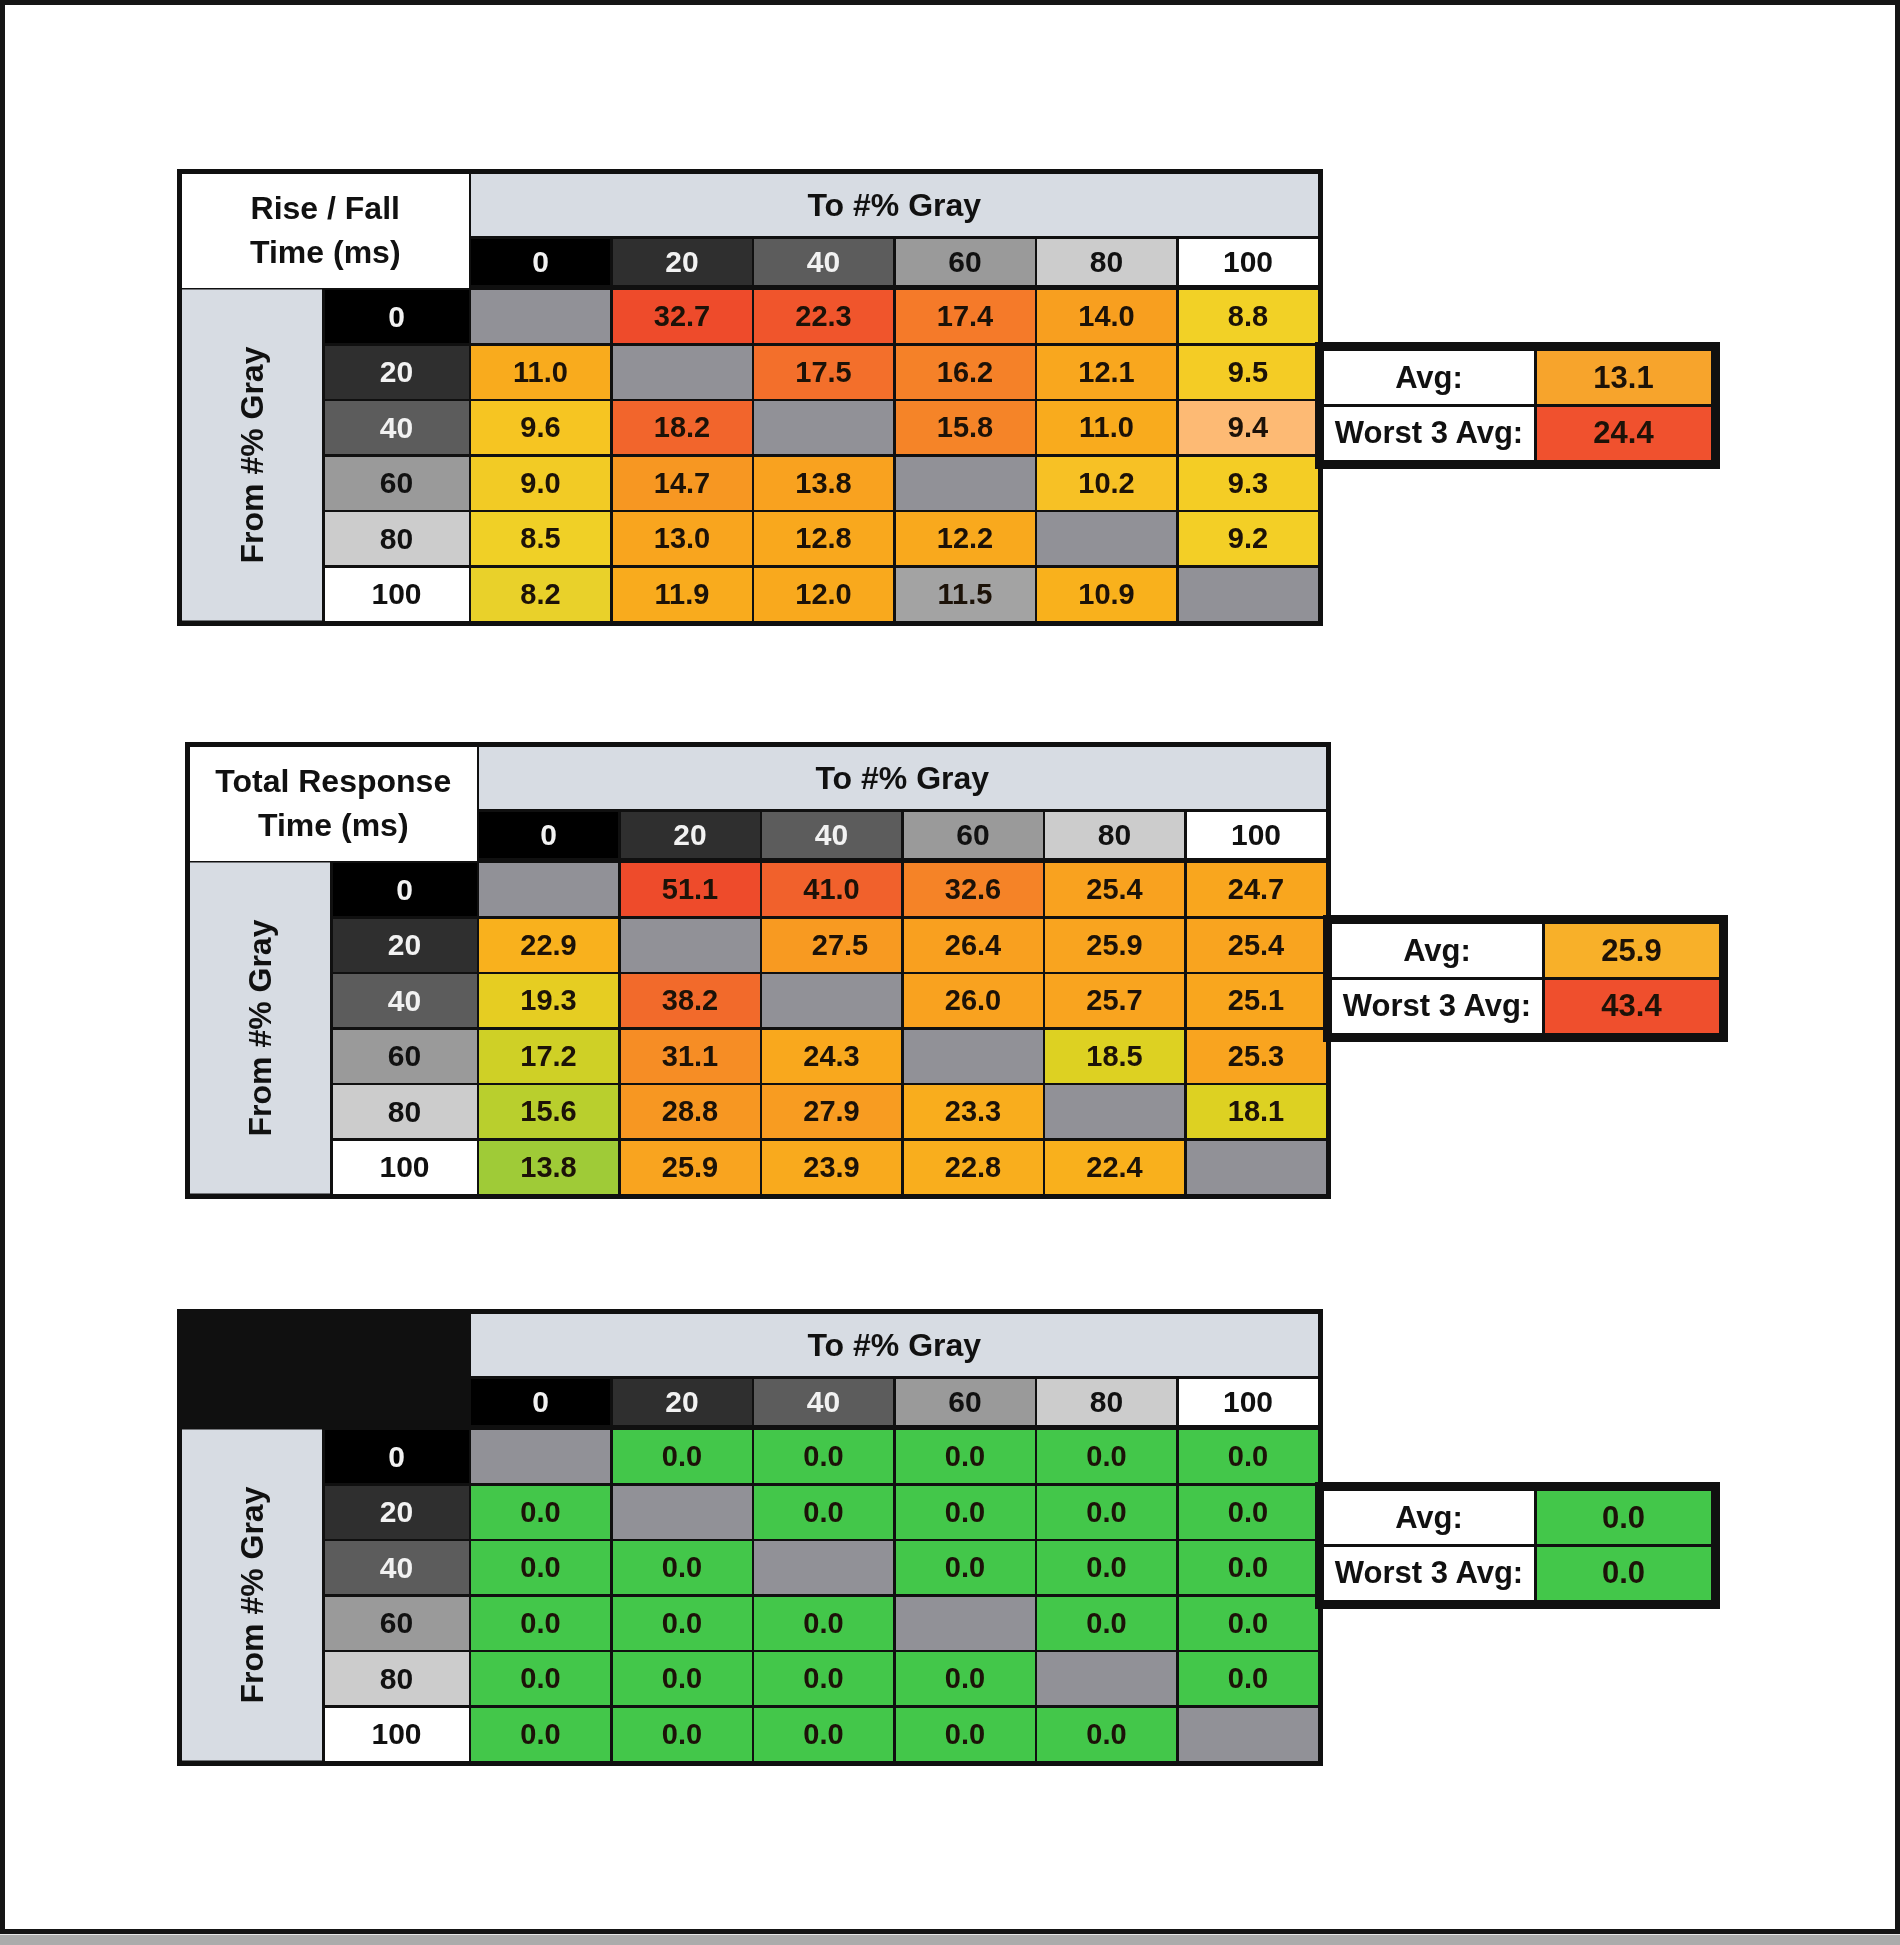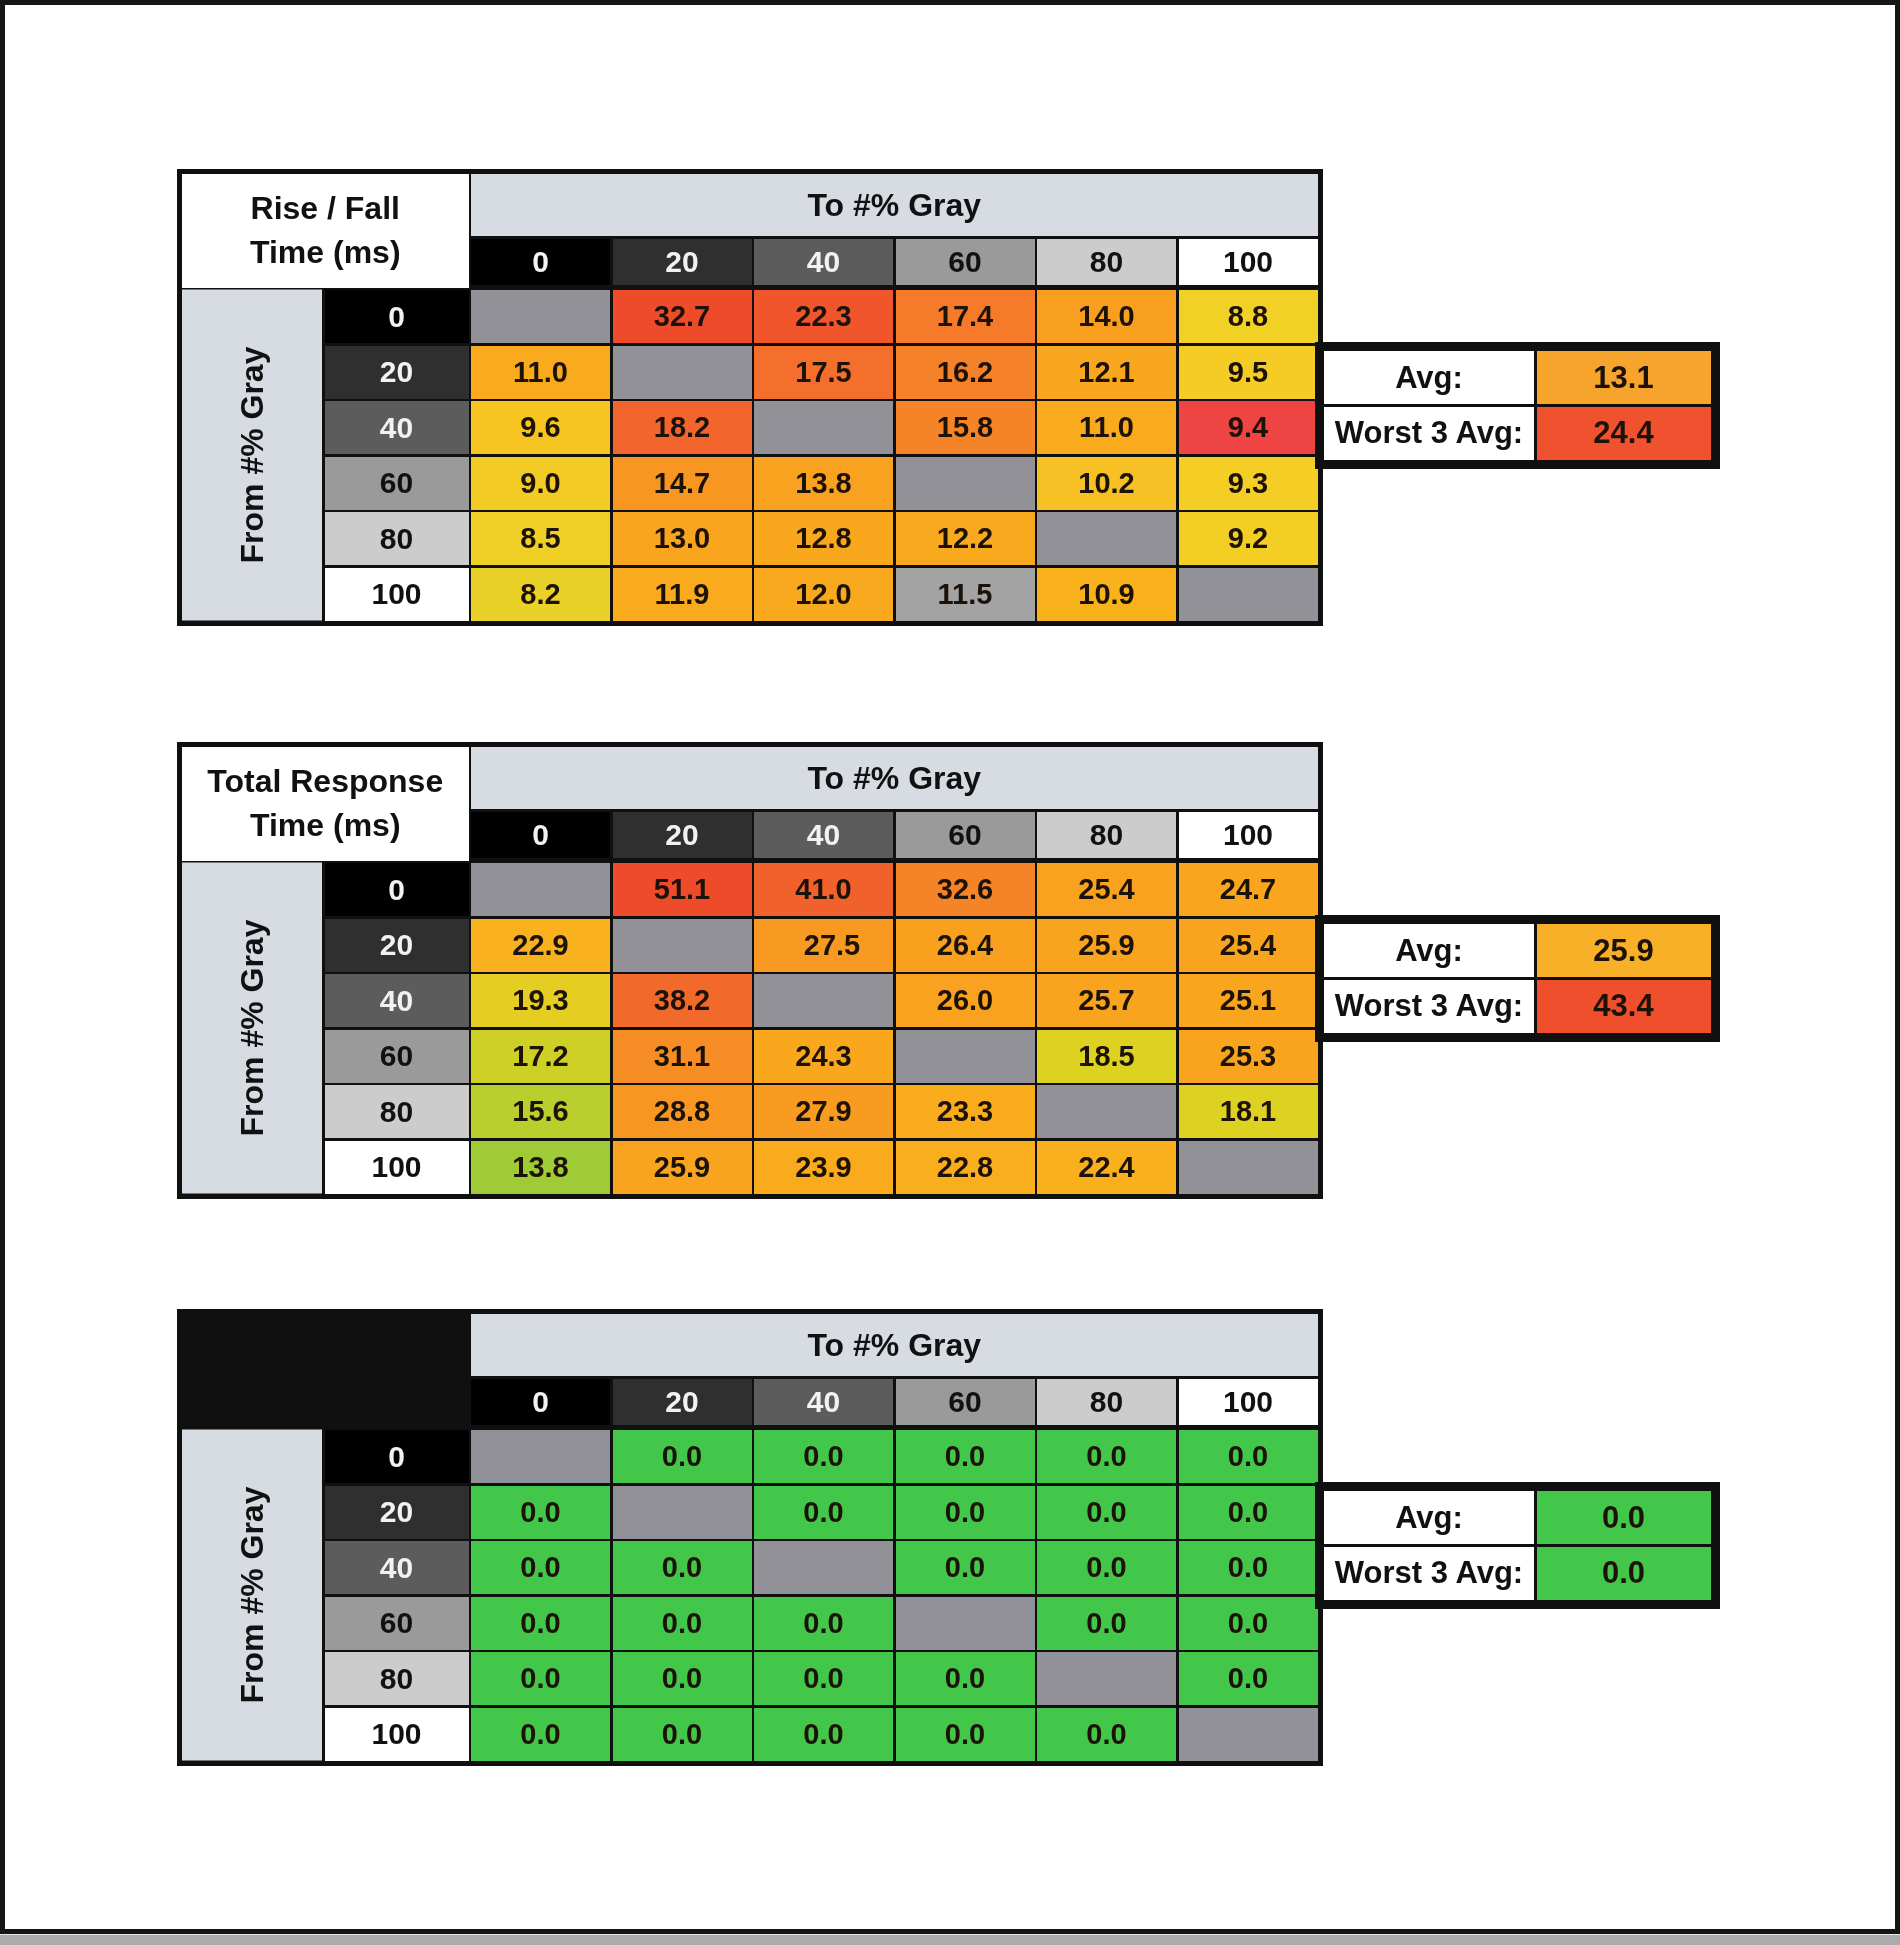--- a/index.html
+++ b/index.html
@@ -75,21 +75,21 @@
         <div class="c val" style="grid-area: 4 / 5; background: rgb(243, 111, 43);">17.5</div>
         <div class="c val" style="grid-area: 4 / 6; background: rgb(245, 129, 40);">16.2</div>
         <div class="c val" style="grid-area: 4 / 7; background: rgb(249, 167, 30);">12.1</div>
         <div class="c val" style="grid-area: 4 / 8; background: rgb(244, 204, 37);">9.5</div>
         <div class="c hdrnum" style="grid-area: 5 / 2; background: rgb(92, 92, 92); color: rgb(242, 242, 242);">40</div>
         <div class="c val" style="grid-area: 5 / 3; background: rgb(246, 197, 34);">9.6</div>
         <div class="c val" style="grid-area: 5 / 4; background: rgb(242, 101, 44);">18.2</div>
         <div class="c val" style="grid-area: 5 / 5; background: rgb(145, 145, 151);"></div>
         <div class="c val" style="grid-area: 5 / 6; background: rgb(245, 132, 40);">15.8</div>
         <div class="c val" style="grid-area: 5 / 7; background: rgb(249, 171, 29);">11.0</div>
-        <div class="c val" style="grid-area: 5 / 8; background: #ef4444; text-align: center;">9.4</div>
+        <div class="c val" style="grid-area: 5 / 8; background: #fdba74; text-align: center;">9.4</div>
         <div class="c hdrnum" style="grid-area: 6 / 2; background: rgb(154, 154, 154); color: rgb(17, 17, 17);">60</div>
         <div class="c val" style="grid-area: 6 / 3; background: rgb(242, 203, 37);">9.0</div>
         <div class="c val" style="grid-area: 6 / 4; background: rgb(247, 151, 34);">14.7</div>
         <div class="c val" style="grid-area: 6 / 5; background: rgb(249, 162, 31);">13.8</div>
         <div class="c val" style="grid-area: 6 / 6; background: rgb(145, 145, 151);"></div>
         <div class="c val" style="grid-area: 6 / 7; background: rgb(247, 193, 37);">10.2</div>
         <div class="c val" style="grid-area: 6 / 8; background: rgb(244, 205, 37);">9.3</div>
         <div class="c hdrnum" style="grid-area: 7 / 2; background: rgb(204, 204, 204); color: rgb(17, 17, 17);">80</div>
         <div class="c val" style="grid-area: 7 / 3; background: rgb(240, 208, 38);">8.5</div>
         <div class="c val" style="grid-area: 7 / 4; background: rgb(249, 165, 30);">13.0</div>
@@ -105,21 +105,21 @@
         <div class="c val" style="grid-area: 8 / 7; background: rgb(249, 177, 28);">10.9</div>
         <div class="c val" style="grid-area: 8 / 8; background: rgb(145, 145, 151);"></div>
       </div>
       <div class="avgbox" style="left: 1138px; top: 173px;">
         <div class="c avglabel">Avg:</div>
         <div class="c avgval" style="background: rgb(247, 164, 44);">13.1</div>
         <div class="c avglabel">Worst 3 Avg:</div>
         <div class="c avgval" style="background: rgb(240, 81, 46);">24.4</div>
       </div>
     </div>
-    <div class="tbl" style="left: 177px; top: 742px;">
+    <div class="tbl" style="left: 185px; top: 742px;">
       <div class="grid" style="grid-template-columns: 140px 144px repeat(6, 139px); grid-template-rows: 62px 49px repeat(6, 53px);">
         <div class="c corner" style="grid-area: 1 / 1 / 3 / 3;">
           <span>Total Response</span>
           <span>Time (ms)</span>
         </div>
         <div class="c to" style="grid-area: 1 / 3 / auto / 9; background: rgb(215, 220, 227);">To #% Gray</div>
         <div class="c hdrnum colhdr" style="grid-area: 2 / 3; background: rgb(0, 0, 0); color: rgb(242, 242, 242);">0</div>
         <div class="c hdrnum colhdr" style="grid-area: 2 / 4; background: rgb(47, 47, 47); color: rgb(242, 242, 242);">20</div>
         <div class="c hdrnum colhdr" style="grid-area: 2 / 5; background: rgb(92, 92, 92); color: rgb(242, 242, 242);">40</div>
         <div class="c hdrnum colhdr" style="grid-area: 2 / 6; background: rgb(154, 154, 154); color: rgb(17, 17, 17);">60</div>

